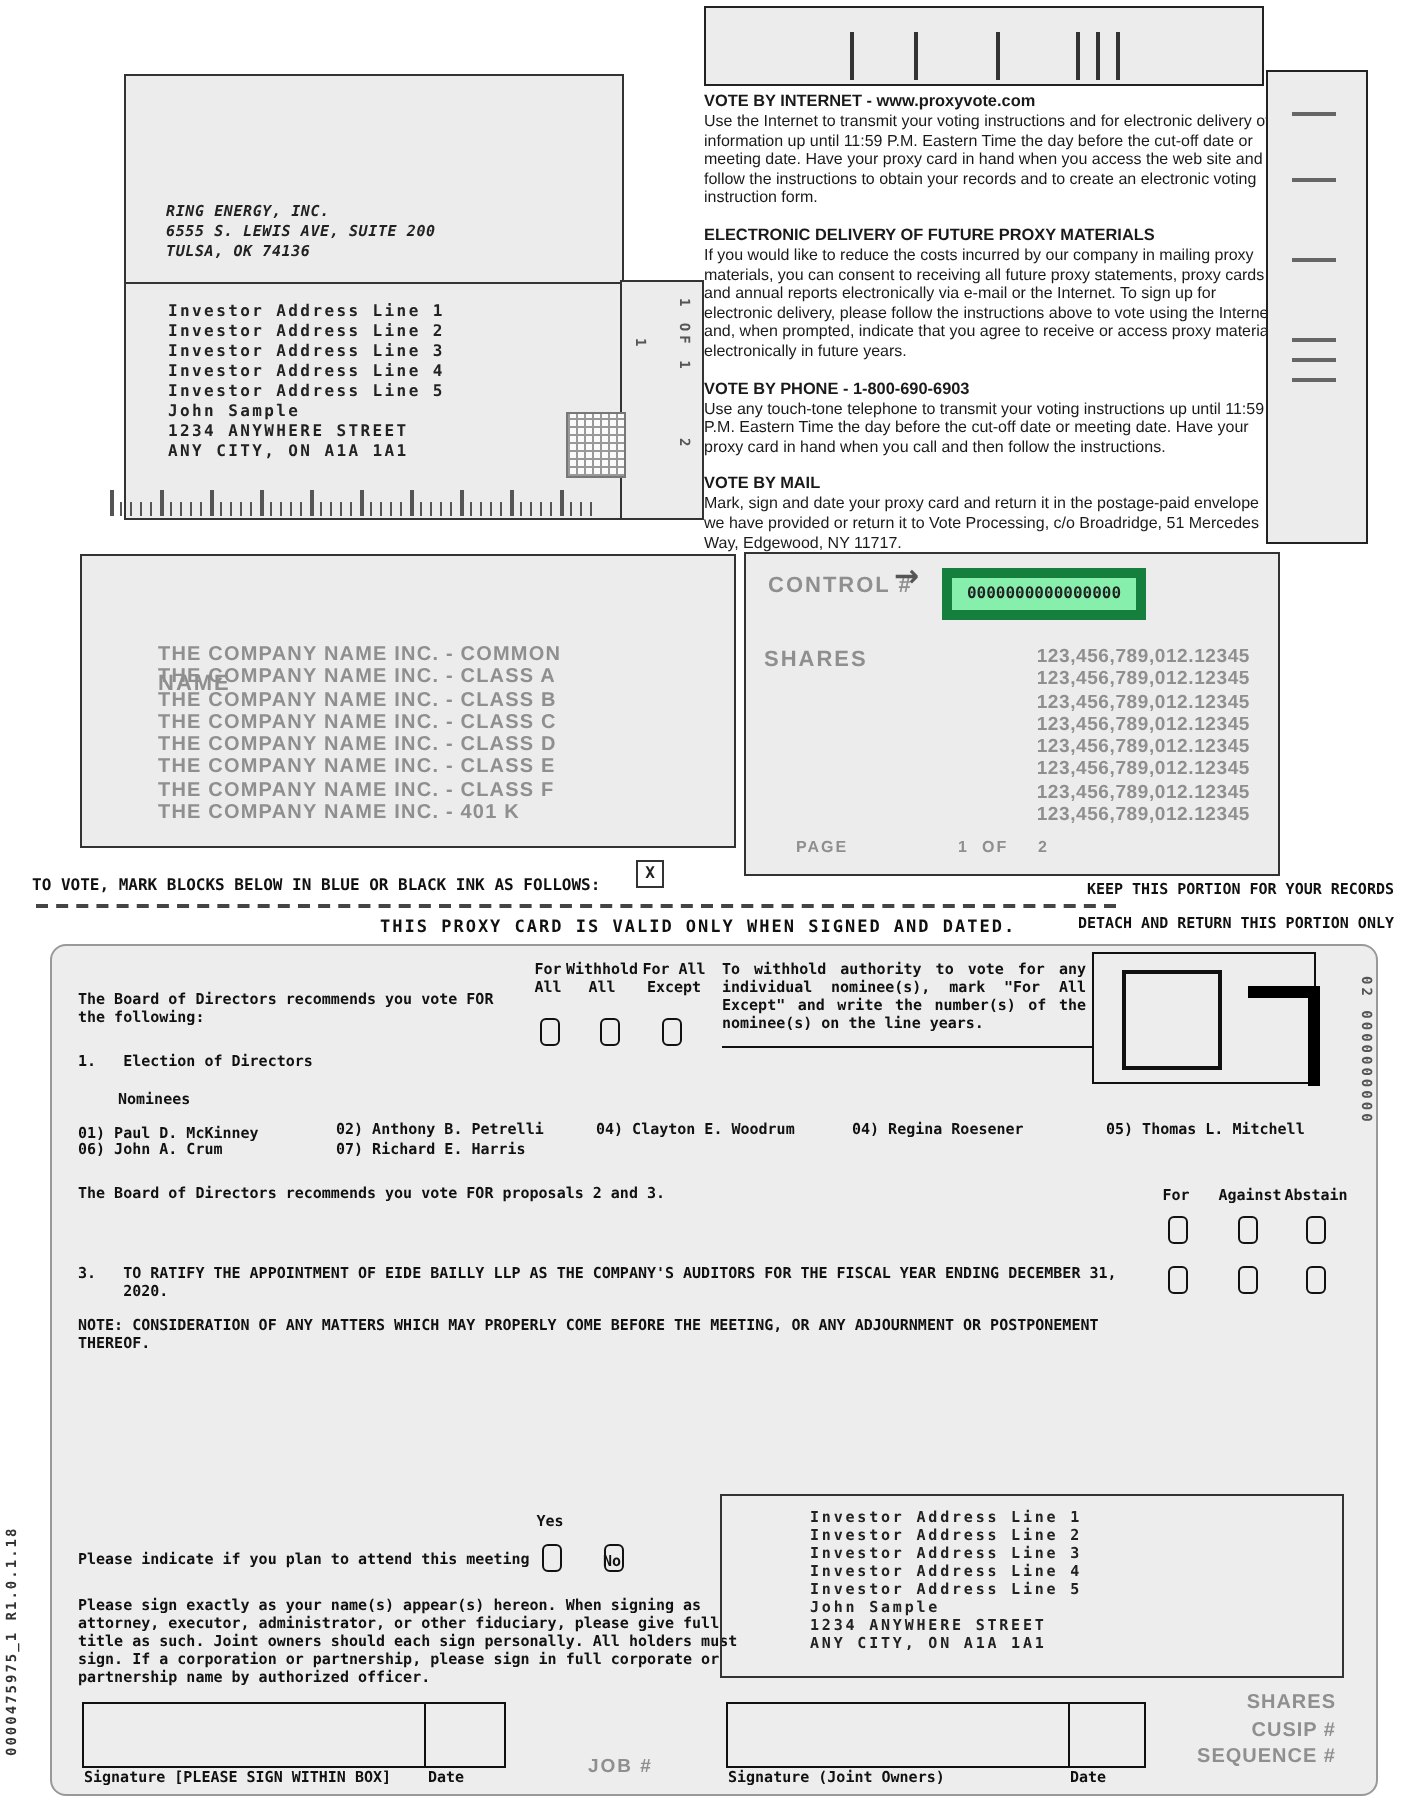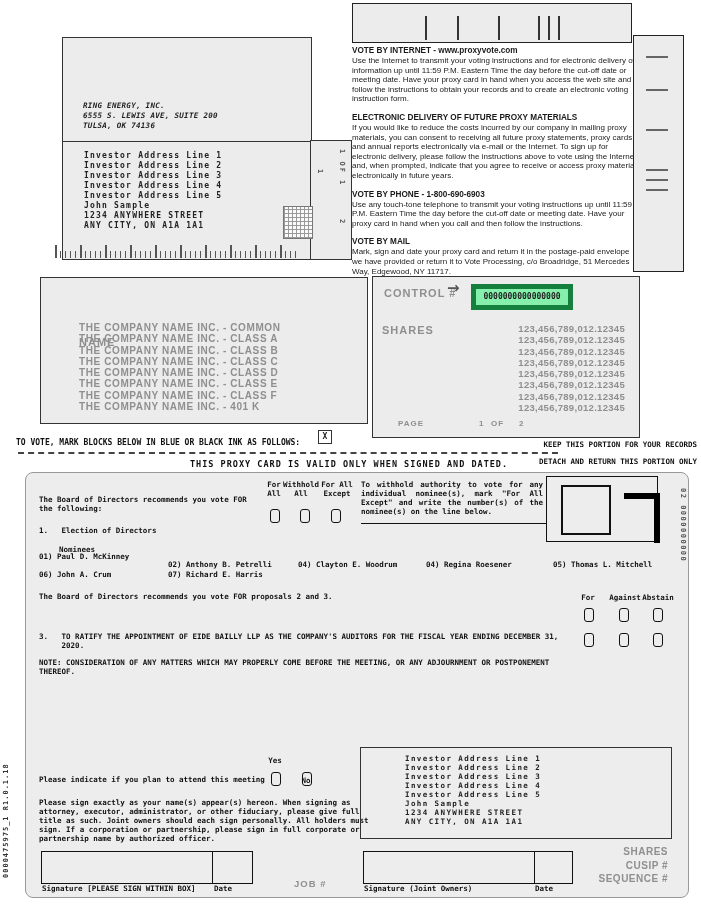--- a/index.html
+++ b/index.html
@@ -76,21 +76,21 @@
   .h-except{left:292px;top:7px;width:38px;}
   .cb{position:absolute;width:8px;height:12px;border:1.6px solid #111;border-radius:3px;background:transparent;}
   .withhold-note{left:335px;top:7px;width:182px;font-size:7px;line-height:9px;text-align:justify;}
   .write-line{left:335px;top:50px;width:186px;border-bottom:1.4px solid #111;height:0;}
   .frame{left:520px;top:3px;width:110px;height:64px;border:1.5px solid #111;}
   .frame-square{position:absolute;left:14px;top:8px;width:46px;height:46px;border:2px solid #111;}
   .corner-glyph{left:598px;top:20px;width:30px;height:44px;border-top:6px solid #000;border-right:6px solid #000;}
   .item1{left:13px;top:53px;}
   .nominees-label{left:33px;top:72px;}
   .nom{position:absolute;}
-  .n1{left:13px;top:79px;}  .n2{left:142px;top:87px;} .n3{left:272px;top:87px;}
+  .n1{left:13px;top:89px;}  .n2{left:142px;top:87px;} .n3{left:272px;top:87px;}
   .n4{left:400px;top:87px;} .n5{left:527px;top:87px;}
   .n6{left:13px;top:97px;}  .n7{left:142px;top:97px;}
   .rec2{left:13px;top:119px;}
   .h-for{left:548px;top:120px;width:28px;}
   .h-against{left:580px;top:120px;width:38px;}
   .h-abstain{left:613px;top:120px;width:38px;}
   .item2{left:13px;top:137px;width:540px;}
   .item3{left:13px;top:159px;width:535px;}
   .notetxt{left:13px;top:185px;width:525px;}
   .h-yes{left:236px;top:283px;width:26px;}
@@ -225,21 +225,21 @@
 the following:</div>
     <div class="abs mono preline hdr h-forall">For
 All</div>
     <div class="abs mono preline hdr h-withhold">Withhold
 All</div>
     <div class="abs mono preline hdr h-except">For All
 Except</div>
     <span class="cb" style="left:244px;top:36px"></span>
     <span class="cb" style="left:274px;top:36px"></span>
     <span class="cb" style="left:305px;top:36px"></span>
-    <div class="abs mono withhold-note">To withhold authority to vote for any individual nominee(s), mark "For All Except" and write the number(s) of the nominee(s) on the line below.</div>
+    <div class="abs mono withhold-note">To withhold authority to vote for any individual nominee(s), mark "For All Except" and write the number(s) of the nominee(s) on the line years.</div>
     <div class="abs write-line"></div>
     <div class="abs frame">
       <div class="frame-square"></div>
     </div>
     <div class="abs corner-glyph"></div>
 
     <div class="abs mono pre item1">1.   Election of Directors</div>
     <div class="abs mono nominees-label">Nominees</div>
     <span class="mono nom n1">01) Paul D. McKinney</span>
     <span class="mono nom n2">02) Anthony B. Petrelli</span>

